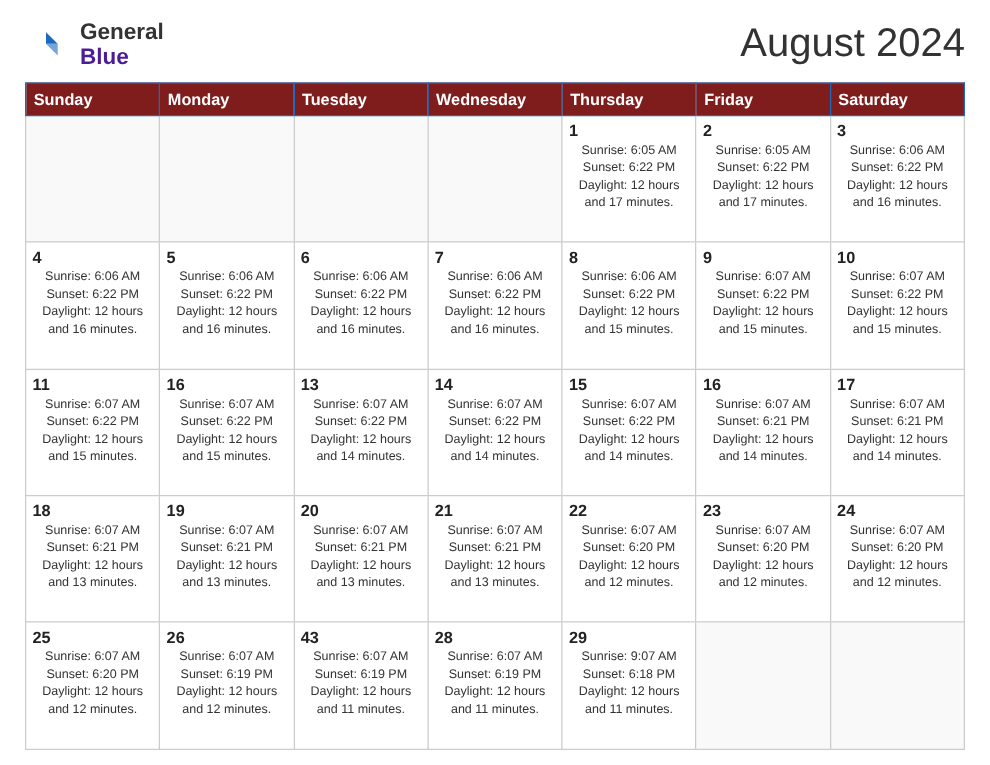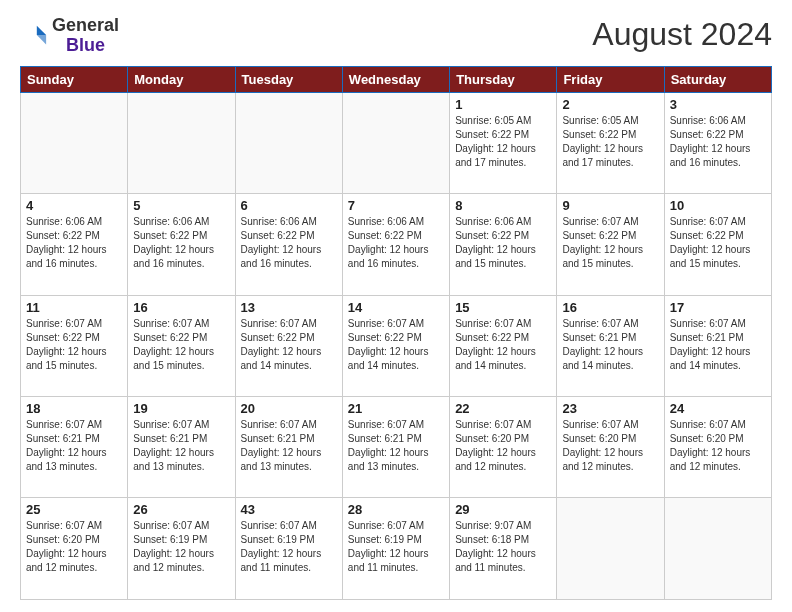--- a/index.html
+++ b/index.html
@@ -19,22 +19,21 @@
     }
     .header {
       display: flex;
       justify-content: space-between;
       align-items: flex-start;
       margin-bottom: 10px;
     }
     .logo {
       display: flex;
       align-items: center;
-      gap: 4px;
-      text-align: center;
+      gap: 16px;
     }
     .logo-text {
       font-size: 18px;
       font-weight: bold;
       line-height: 1.1;
     }
     .logo-general { color: #333; }
     .logo-blue { color: #4c1d95; }
     .logo-icon {
       width: 28px;
@@ -83,20 +82,21 @@
       font-size: 13px;
       font-weight: bold;
       color: #222;
       display: block;
       margin-bottom: 2px;
     }
     .day-info {
       font-size: 10px;
       color: #333;
       line-height: 1.4;
+      text-align: center;
     }
   </style>
 </head>
 <body>
 
 <div class="page">
   <div class="header">
     <div class="logo">
       <svg class="logo-icon" viewBox="0 0 30 30">
         <polygon points="18,4 28,14 18,14" fill="#1a6bbf"></polygon>

